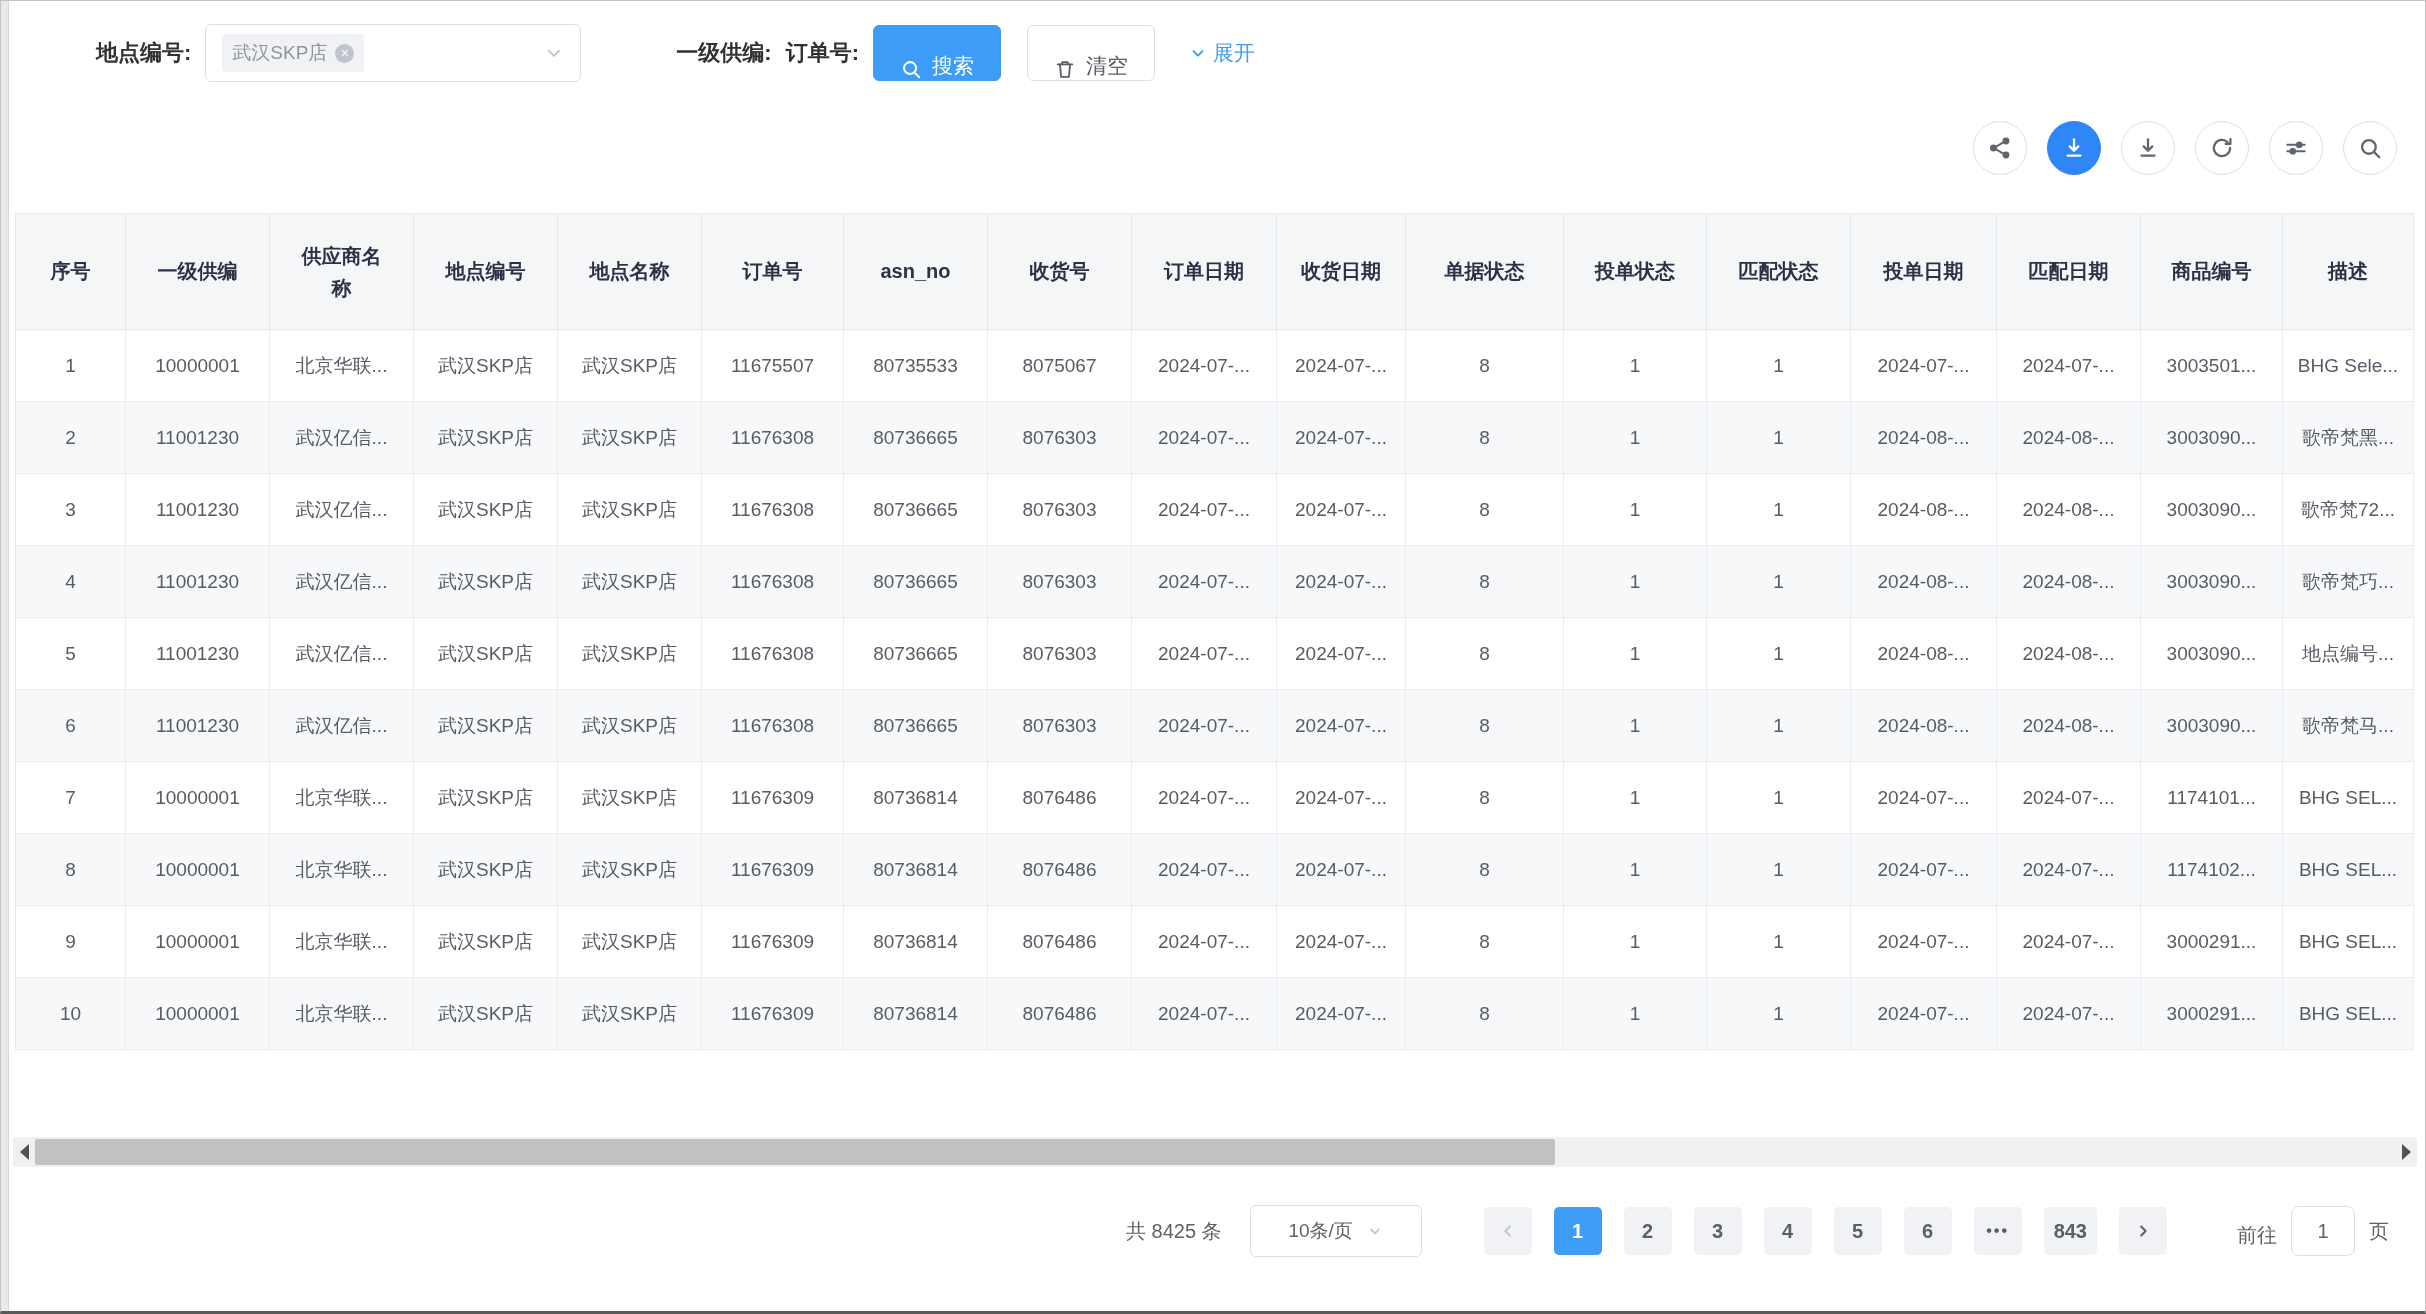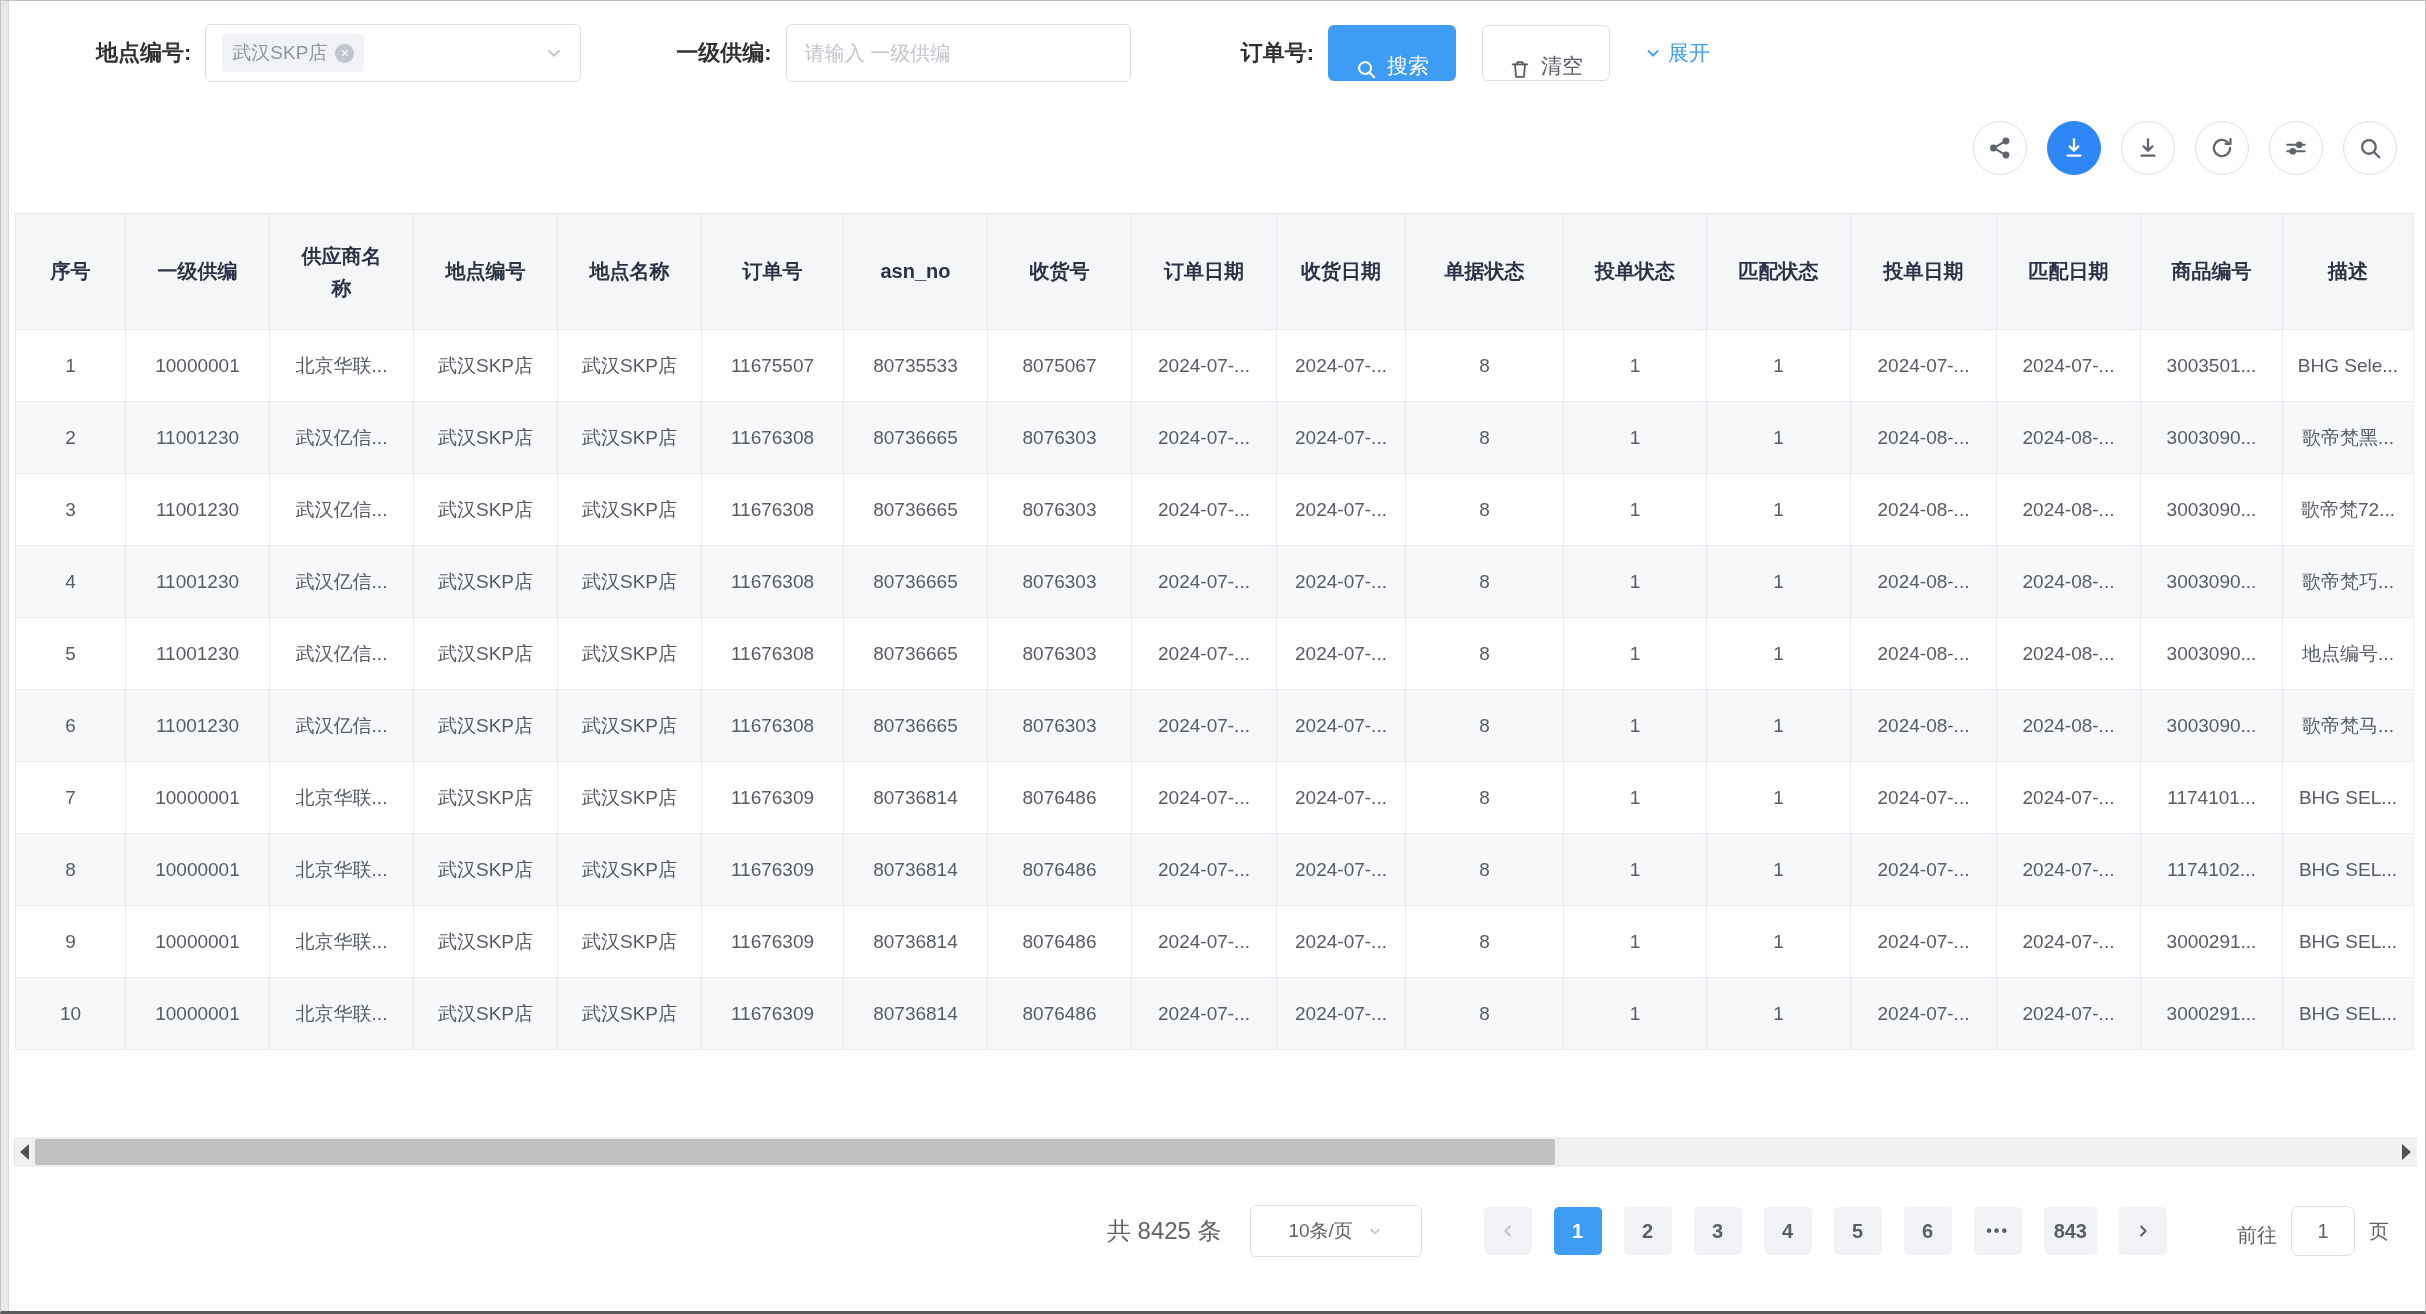--- a/index.html
+++ b/index.html
@@ -44,21 +44,21 @@
   .sb-thumb { position:absolute; left:22px; width:1520px; top:2px; bottom:2px; background:#c1c1c1; border-radius:2px; cursor:pointer; }
   .sb-arrow { position:absolute; top:0; width:22px; height:30px; display:flex; align-items:center; justify-content:center; cursor:pointer; }
   .sb-arrow.left { left:0; }
   .sb-arrow.right { right:0; }
   .tri { width:0; height:0; border-top:8px solid transparent; border-bottom:8px solid transparent; }
   .tri-l { border-right:9px solid #4f5358; }
   .tri-r { border-left:9px solid #4f5358; }
 
   
   .pagination { position:absolute; top:1202px; right:36px; height:56px; display:flex; align-items:center; }
-  .total { font-size:24px; color:#606266; margin-right:28px; white-space:nowrap; }
+  .total { font-size:20px; color:#606266; margin-right:28px; white-space:nowrap; }
   .psize { width:172px; height:52px; border:1px solid #dcdfe6; border-radius:6px; display:flex; align-items:center; justify-content:center; gap:14px; font-size:19px; color:#606266; margin-right:62px; cursor:pointer; background:#fff; }
   .psize .select-chev { margin-left:0; }
   .pg-group { display:flex; align-items:center; gap:22px; }
   .pg-btn { min-width:48px; height:48px; border:none; border-radius:5px; background:#f0f2f5; color:#5a5e66; font-size:20px; font-weight:600; cursor:pointer; padding:0 10px; display:flex; align-items:center; justify-content:center; font-family:inherit; }
   .pg-btn.active { background:#3d9cf5; color:#fff; }
   .pg-btn.nav svg { display:block; }
   .pg-btn.prev { color:#c0c4cc; }
   .pg-ellipsis { letter-spacing:2px; font-size:16px; }
   .goto-label { font-size:20px; color:#606266; margin-left:70px; white-space:nowrap;margin-top:8px; }
   .goto-input { width:64px; height:50px; border:1px solid #dcdfe6; border-radius:8px; text-align:center; font-size:20px; color:#606266; margin:0 14px; outline:none; font-family:inherit; }
@@ -78,21 +78,20 @@
         <span class="tag-close">×</span>
       </span>
       <span class="select-chev">
         <svg width="20" height="20" viewBox="0 0 24 24" fill="none" stroke="currentColor" stroke-width="2.4" stroke-linecap="round" stroke-linejoin="round">
             <path d="M6 9.5l6 6 6-6"></path>
           </svg>
       </span>
     </div>
 
     <span class="flabel">一级供编:</span>
-    <input class="text-input in-supplier" placeholder="请输入 一级供编" style="">
 
     <span class="flabel">订单号:</span>
 
     <button class="btn btn-primary">
       <span class="bicon">
         <svg width="22" height="22" viewBox="0 0 24 24" fill="none" stroke="currentColor" stroke-width="2.2" stroke-linecap="round">
             <circle cx="11" cy="11" r="6.5"></circle>
             <line x1="16" y1="16" x2="21" y2="21"></line>
           </svg>
       </span>

